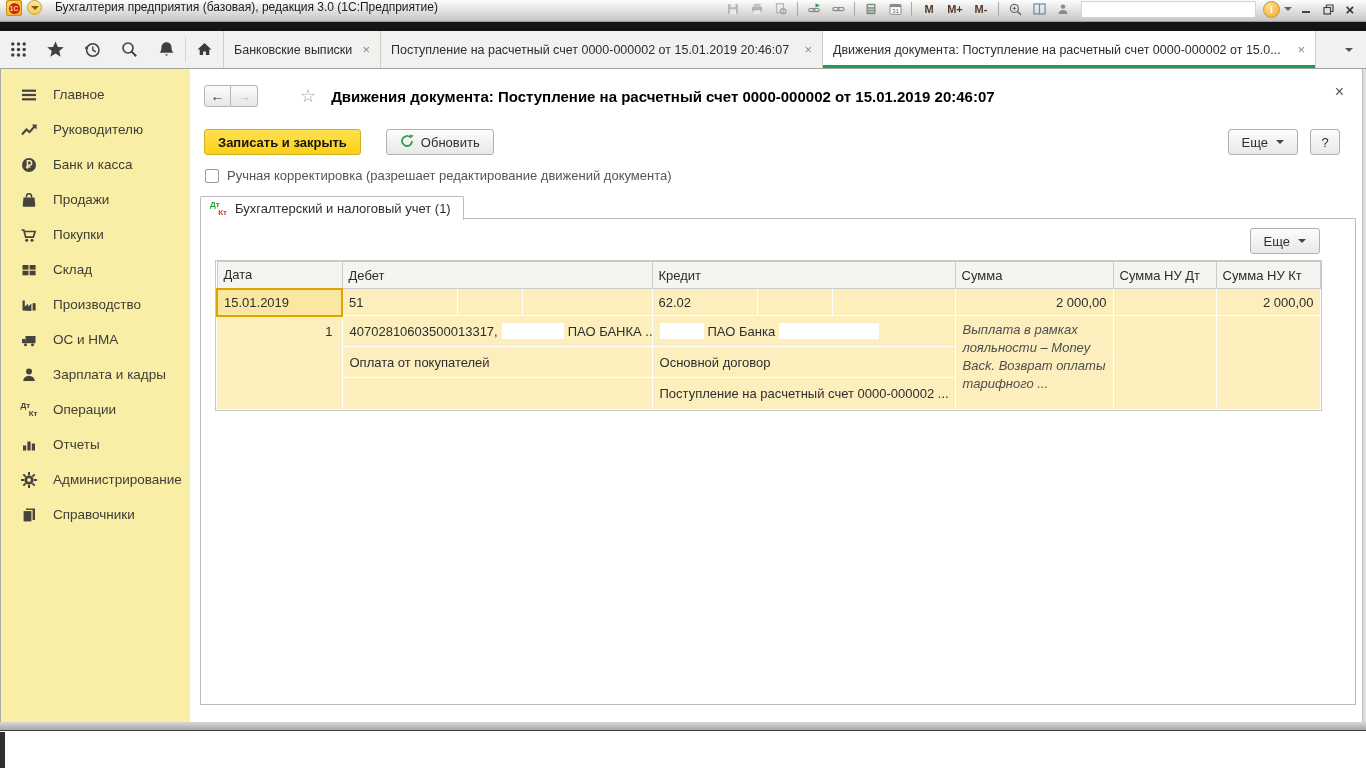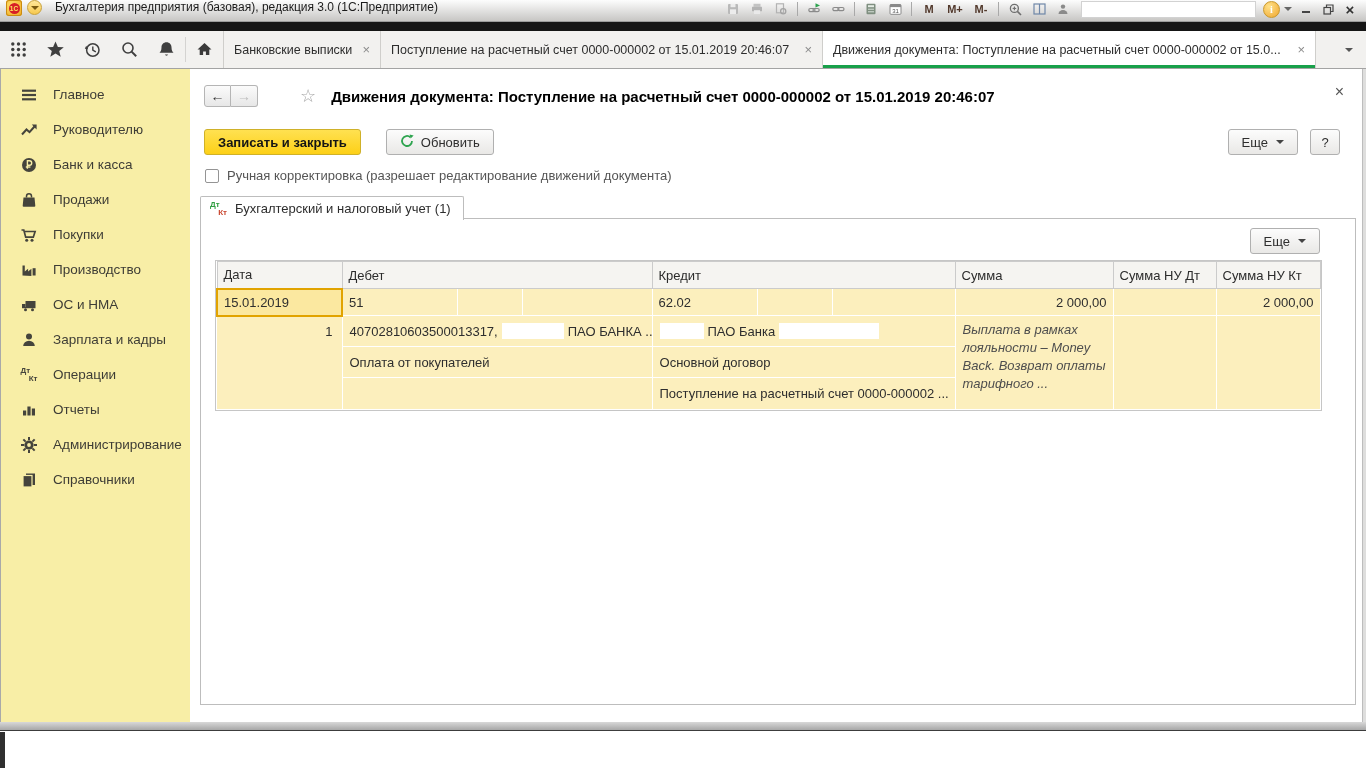--- a/index.html
+++ b/index.html
@@ -319,20 +319,33 @@
   </div>
   <div class="sb-item">
     <span class="sb-ico">
         <svg width="18" height="18" viewBox="0 0 18 18">
           <path d="M1.5 4 h2.3 l1.9 7.2 h7.6 l1.8 -5.7 H5" fill="none" stroke="#45443c" stroke-width="1.7"></path>
           <circle cx="6.7" cy="14.3" r="1.5" fill="#45443c"></circle>
           <circle cx="12" cy="14.3" r="1.5" fill="#45443c"></circle>
         </svg>
       </span>
     <span class="sb-label">Покупки</span>
+  </div>
+  <div class="sb-item">
+    <span class="sb-ico">
+        <svg width="18" height="18" viewBox="0 0 18 18">
+          <g fill="#45443c">
+            <rect x="2.5" y="4" width="6" height="4.6"></rect>
+            <rect x="9.6" y="4" width="6" height="4.6"></rect>
+            <rect x="2.5" y="9.7" width="6" height="4.6"></rect>
+            <rect x="9.6" y="9.7" width="6" height="4.6"></rect>
+          </g>
+        </svg>
+      </span>
+    <span class="sb-label">Склад</span>
   </div>
   <div class="sb-item">
     <span class="sb-ico">
         <svg width="18" height="18" viewBox="0 0 18 18">
           <path d="M2.5 14.5 V4.5 h2.3 v6 l3.3 -2.7 v2.7 l3.3 -2.7 v7.2 z" fill="#45443c"></path>
           <rect x="12.6" y="7.2" width="3" height="7.3" fill="#45443c"></rect>
         </svg>
       </span>
     <span class="sb-label">Производство</span>
   </div>

